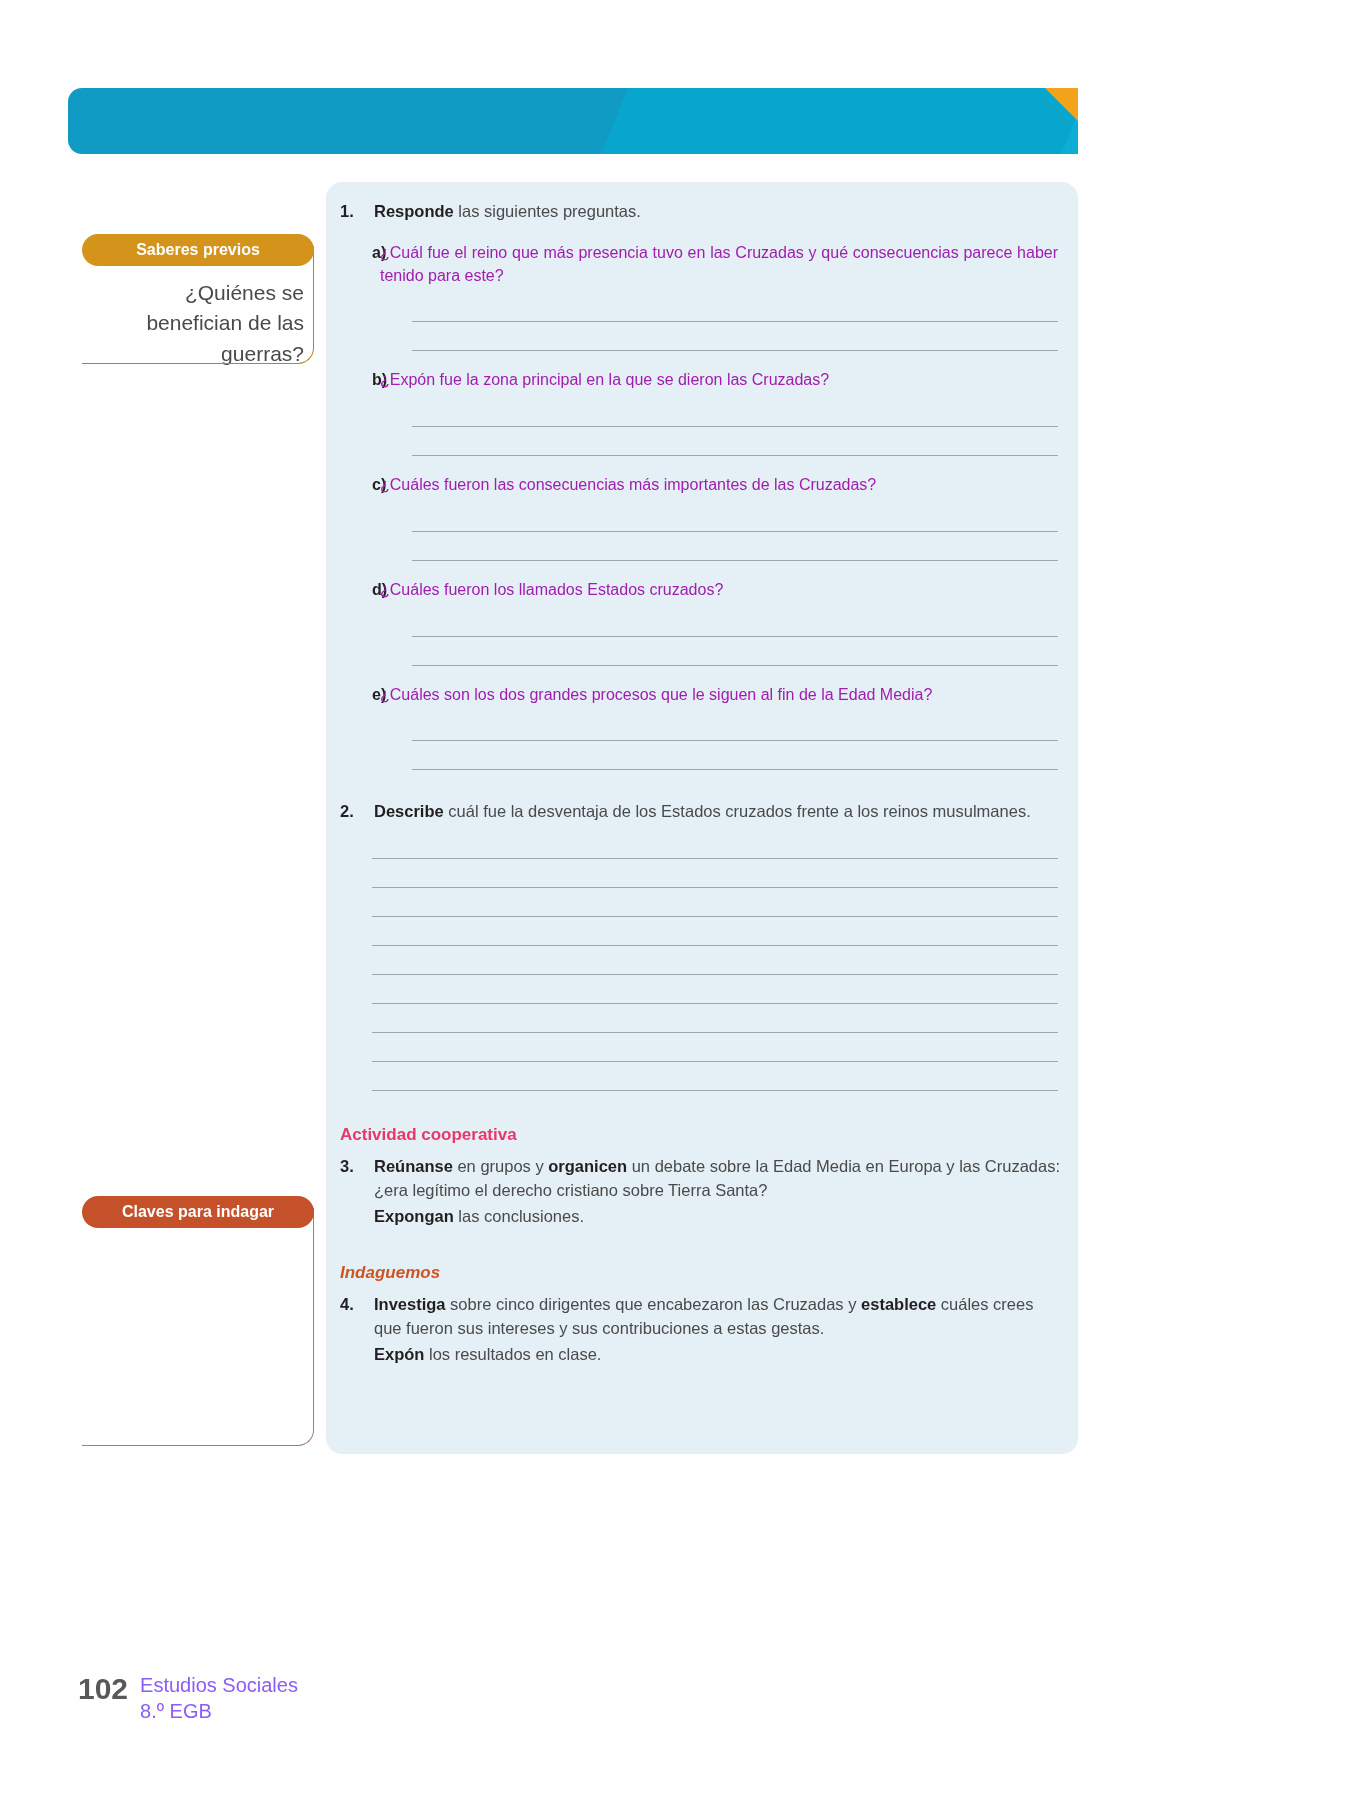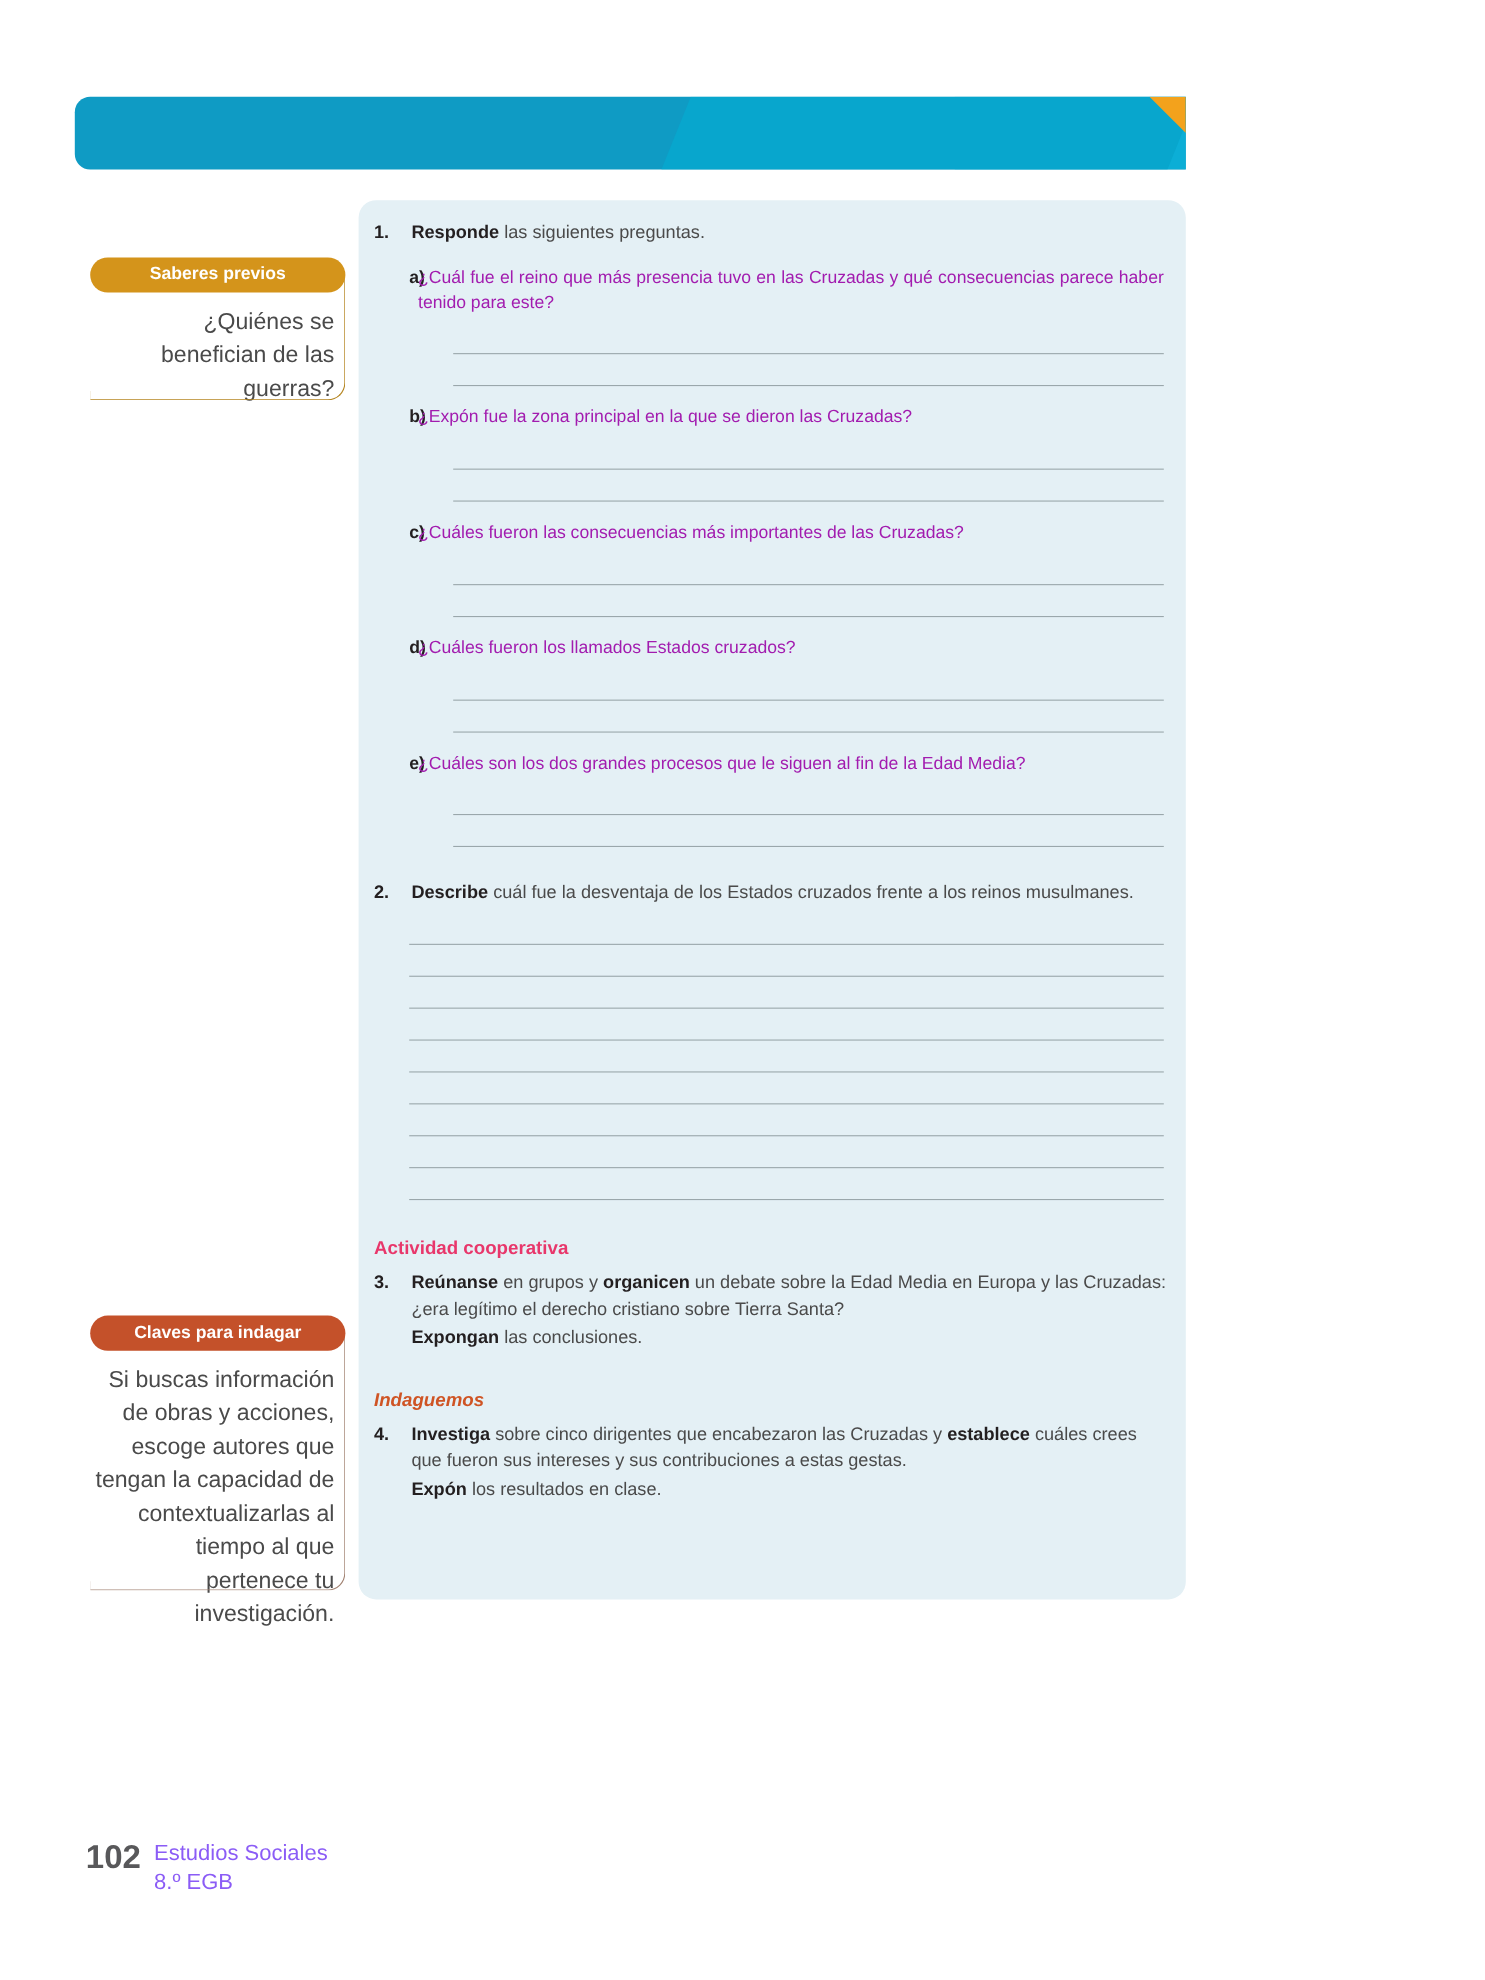--- a/index.html
+++ b/index.html
@@ -252,21 +252,20 @@
   <div class="side-box" id="box-saberes">
     <div class="side-frame amber"></div>
     <div class="side-pill pill-amber">Saberes previos</div>
     <div class="side-text">¿Quiénes se benefician de las guerras?</div>
   </div>
 
 
   <div class="side-box" id="box-claves">
     <div class="side-frame rust"></div>
     <div class="side-pill pill-rust">Claves para indagar</div>
-    <div class="side-text">Si buscas información de obras y acciones, escoge autores que tengan la capacidad de contextualizarlas al tiempo al que pertenece tu investigación.</div>
   </div>
 
   <div class="content">
 
     <div class="item">
       <div class="item-num">1.</div>
       <div class="item-body">
         <b>Responde</b><span> las siguientes preguntas.</span>
       </div>
     </div>

